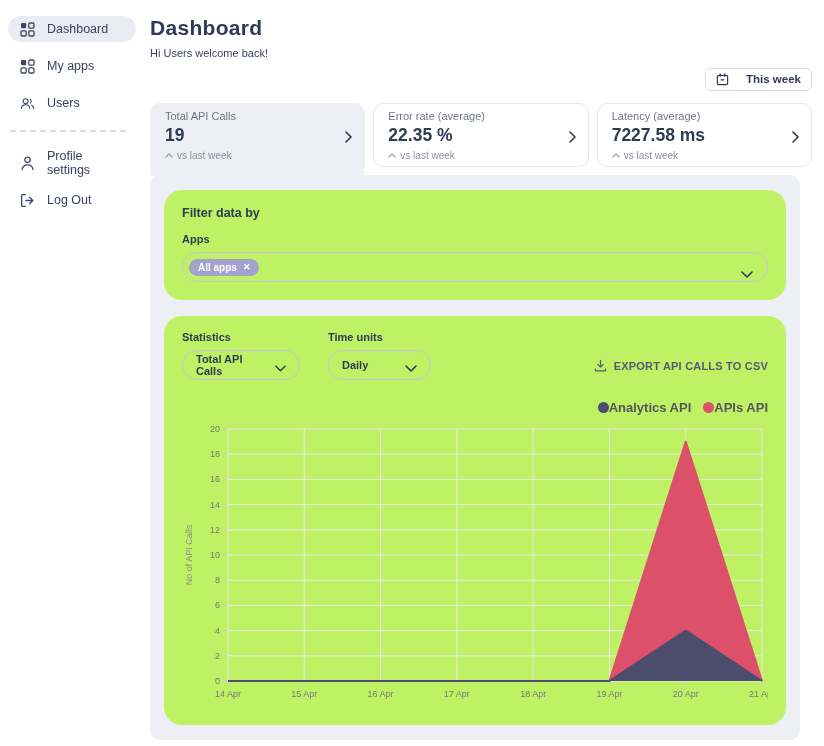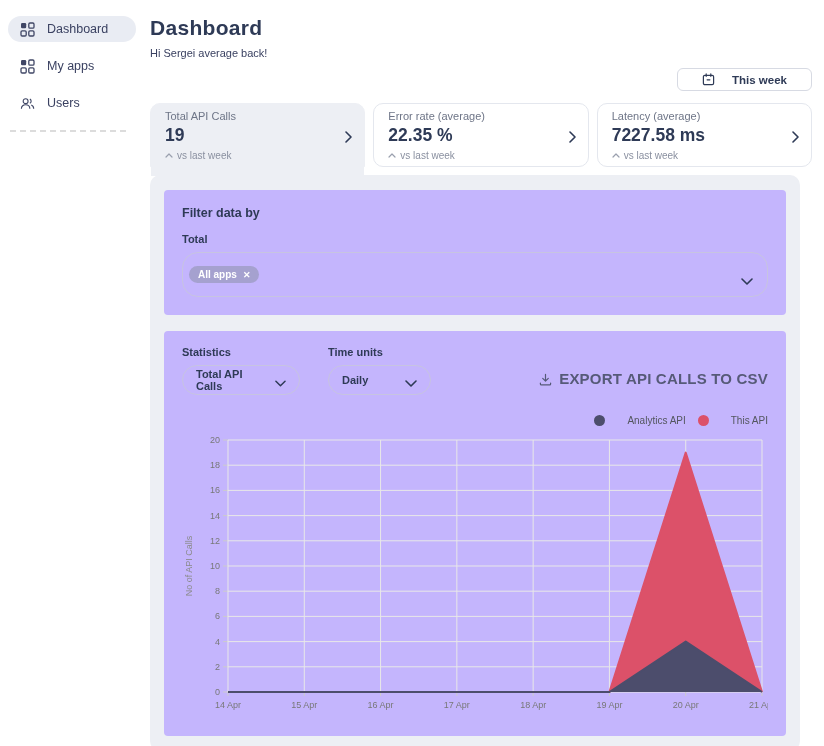--- a/index.html
+++ b/index.html
@@ -13,68 +13,68 @@
   .side-item.active { background:#e9ecf3; }
   .side-item .sicon { width:15px; height:15px; flex:0 0 15px; color:#3f4665; display:flex; align-items:center; }
   .side-item .sicon svg { width:100%; height:100%; }
   .side-divider { border-top:2px dashed #dcdcdc; margin:14px 10px 18px 2px; }
 
   
   .main { position:absolute; left:136px; top:0; width:688px; height:100%; padding:16px 12px 0 14px; }
   .page-title { font-size:21px; font-weight:bold; color:#2e3a56; letter-spacing:.3px; }
   .page-subtitle { font-size:11px; margin-top:7px; color:#3a4161; }
   .toolbar-row { display:flex; justify-content:flex-end; margin-top:9px; }
-  .week-btn { display:flex; align-items:center; gap:17px; background:#fff; border:1px solid #d7dae3;
-    border-radius:6px; padding:4px 24px; font-size:11.5px; font-weight:bold; color:#2e3a56; cursor:pointer; }
+  .week-btn { display:flex; gap:17px; background:#fff; border:1px solid #d7dae3;
+    border-radius:6px; padding:4px 10px; font-size:11.5px; font-weight:bold; color:#2e3a56; cursor:pointer; }
   .week-btn .cicon { width:13px; height:13px; color:#2e3a56; }
   .week-btn .cicon svg { width:100%; height:100%; }
 
   
   .tabs-row { display:flex; gap:8px; margin-top:12px; }
   .tab { flex:1; height:64px; background:#fff; border:1px solid #e4e7ee; border-radius:10px;
     padding:9px 12px 9px 14px; display:flex; align-items:center; justify-content:space-between; cursor:pointer; position:relative; }
   .tab.active { background:#edeff4; border-color:#edeff4; border-radius:10px 10px 0 0; }
   .tab.active::after { content:""; position:absolute; left:0; right:0; top:100%; height:10px; background:#edeff4; }
   .tab-label { font-size:11px; color:#6e7587; }
   .tab-value { font-size:17.5px; font-weight:bold; color:#2e3a56; margin-top:3px; }
   .tab-compare { display:flex; align-items:center; gap:4px; font-size:10px; color:#8a90a0; margin-top:4px; }
   .tab-compare svg { width:8px; height:5px; }
   .tab-chevron { width:7px; height:12px; color:#2e3a56; flex:0 0 7px; }
   .tab-chevron svg { width:100%; height:100%; }
 
   
   .panel { margin-top:8px; margin-right:12px; background:#edeff4; border-radius:10px; padding:15px 14px; }
-  .card { background:#c4b5fd; border-radius:4px; }
+  .card { background:#bef264; border-radius:18px; }
 
   .filter-card { padding:16px 18px 18px; }
   .filter-title { font-size:12.5px; font-weight:bold; color:#2e3a56; }
   .filter-apps-label { font-size:11px; font-weight:bold; color:#2e3a56; margin-top:13px; }
-  .apps-select { margin-top:7px; height:45px; border:1.5px solid #c7c4e1; border-radius:16px;
+  .apps-select { margin-top:7px; height:30px; border:1.5px solid #c7c4e1; border-radius:16px;
     display:flex; align-items:center; padding:0 14px 0 6px; cursor:pointer; }
   .chip { display:flex; align-items:center; gap:6px; background:#a5a1cf; color:#fff;
     border-radius:10px; padding:3px 9px; font-size:10px; font-weight:bold; cursor:pointer; }
   .chip .chip-x { font-size:9px; cursor:pointer; }
   .dd-chevron { margin-left:auto; width:12px; height:7px; color:#2e3a56; }
   .dd-chevron svg { width:100%; height:100%; }
 
   .stats-card { margin-top:16px; padding:15px 18px 14px; }
   .controls-row { display:flex; align-items:flex-end; gap:28px; }
   .control-label { font-size:11px; font-weight:bold; color:#2e3a56; margin-bottom:7px; }
   .pill-select { height:30px; border:1.5px solid #c7c4e1; border-radius:16px; display:flex;
     align-items:center; justify-content:space-between; padding:0 13px; font-size:11px; font-weight:bold;
     color:#2e3a56; cursor:pointer; gap:10px; }
   .w1 { width:118px; } .w2 { width:103px; } .w3 { width:88px; }
   .pill-select .dd-chevron { margin-left:0; }
   .export-link { margin-left:auto; margin-bottom:8px; display:flex; align-items:center; gap:7px;
-    font-size:15px; font-weight:bold; letter-spacing:.2px; color:#565a78; cursor:pointer; }
+    font-size:11px; font-weight:bold; letter-spacing:.2px; color:#565a78; cursor:pointer; }
   .export-link .dlicon { width:13px; height:13px; color:#565a78; }
   .export-link .dlicon svg { width:100%; height:100%; }
 
   .legend-row { display:flex; justify-content:flex-end; align-items:center; gap:12px; margin-top:20px; }
-  .legend-item { display:flex; align-items:center; gap:22px; font-size:10px; color:#53565e; cursor:pointer; }
+  .legend-item { display:flex; align-items:center; gap:0; font-size:13px; color:#53565e; cursor:pointer;font-weight:bold; }
   .legend-dot { width:11px; height:11px; border-radius:50%; }
 
   .chart-wrap { margin-top:4px; }
   svg.chart { display:block; width:100%; height:auto; }
 </style>
 </head>
 <body>
 
 <div class="sidebar">
   <div class="side-item active">
@@ -105,25 +105,43 @@
           <circle cx="6" cy="4.5" r="2.6" fill="none" stroke="currentColor" stroke-width="1.2"></circle>
           <path d="M1.5 12.5 C1.5 9.8 3.5 8.3 6 8.3 C8.5 8.3 10.5 9.8 10.5 12.5" fill="none" stroke="currentColor" stroke-width="1.2"></path>
           <path d="M10.5 2.2 a2.6 2.6 0 0 1 0 4.6 M12 8.6 c1.7 .6 2.6 2 2.6 3.9" fill="none" stroke="currentColor" stroke-width="1.2"></path>
         </svg>
     </span>
     <span>Users</span>
   </div>
 
   <div class="side-divider"></div>
 
+  <div class="side-item">
+    <span class="sicon">
+      <svg viewBox="0 0 14 14">
+          <circle cx="7" cy="3.6" r="2.5" fill="none" stroke="currentColor" stroke-width="1.2"></circle>
+          <path d="M2 13 C2 9.9 4.3 8.3 7 8.3 C9.7 8.3 12 9.9 12 13" fill="none" stroke="currentColor" stroke-width="1.2"></path>
+        </svg>
+    </span>
+    <span>Profile settings</span>
+  </div>
+  <div class="side-item">
+    <span class="sicon">
+      <svg viewBox="0 0 14 14">
+          <path d="M5.5 1.5 H2.5 a1 1 0 0 0 -1 1 v9 a1 1 0 0 0 1 1 h3" fill="none" stroke="currentColor" stroke-width="1.2"></path>
+          <path d="M9 4 l3 3 l-3 3 M12 7 H5.5" fill="none" stroke="currentColor" stroke-width="1.2" stroke-linecap="round" stroke-linejoin="round"></path>
+        </svg>
+    </span>
+    <span>Log Out</span>
+  </div>
 </div>
 
 <div class="main">
   <div class="page-title">Dashboard</div>
-  <div class="page-subtitle">Hi Sergei average back!</div>
+  <div class="page-subtitle">Hi Users welcome back!</div>
 
   <div class="toolbar-row">
     <button class="week-btn">
       <span class="cicon">
         <svg viewBox="0 0 14 14">
             <rect x="1.5" y="2.5" width="11" height="10" rx="1.5" fill="none" stroke="currentColor" stroke-width="1.3"></rect>
             <path d="M4.5 1 v2.6 M9.5 1 v2.6 M5.5 7.4 h3" stroke="currentColor" stroke-width="1.3" fill="none" stroke-linecap="round"></path>
           </svg>
       </span>
       <span>This week</span>
@@ -184,21 +202,21 @@
             <polyline points="1,1 6,6 1,11" fill="none" stroke="currentColor" stroke-width="1.6" stroke-linecap="round" stroke-linejoin="round"></polyline>
           </svg>
       </span>
     </div>
   </div>
 
   <div class="panel">
 
     <div class="card filter-card">
       <div class="filter-title">Filter data by</div>
-      <div class="filter-apps-label">Total</div>
+      <div class="filter-apps-label">Apps</div>
       <div class="apps-select">
         <span class="chip">
           <span>All apps</span>
           <span class="chip-x">✕</span>
         </span>
         <span class="dd-chevron">
           <svg viewBox="0 0 12 7">
               <polyline points="1,1 6,6 11,1" fill="none" stroke="currentColor" stroke-width="1.6" stroke-linecap="round" stroke-linejoin="round"></polyline>
             </svg>
         </span>
@@ -240,21 +258,21 @@
         </div>
       </div>
 
       <div class="legend-row">
         <div class="legend-item">
           <span class="legend-dot" style="background: rgb(76, 77, 108);"></span>
           <span>Analytics API</span>
         </div>
         <div class="legend-item">
           <span class="legend-dot" style="background: rgb(220, 81, 105);"></span>
-          <span>This API</span>
+          <span>APIs API</span>
         </div>
       </div>
 
       <div class="chart-wrap">
         <svg class="chart" viewBox="0 0 586 292" xmlns="http://www.w3.org/2000/svg">
             <line x1="46" y1="262" x2="580" y2="262" stroke="#e8e8e8" stroke-width="1"></line>
             <line x1="41" y1="262" x2="46" y2="262" stroke="#cccccc" stroke-width="1"></line>
             <text x="38" y="265" text-anchor="end" font-size="9" fill="#787878" font-family="Liberation Sans, sans-serif">0</text>
             <line x1="46" y1="236.8" x2="580" y2="236.8" stroke="#e8e8e8" stroke-width="1"></line>
             <line x1="41" y1="236.8" x2="46" y2="236.8" stroke="#cccccc" stroke-width="1"></line>

